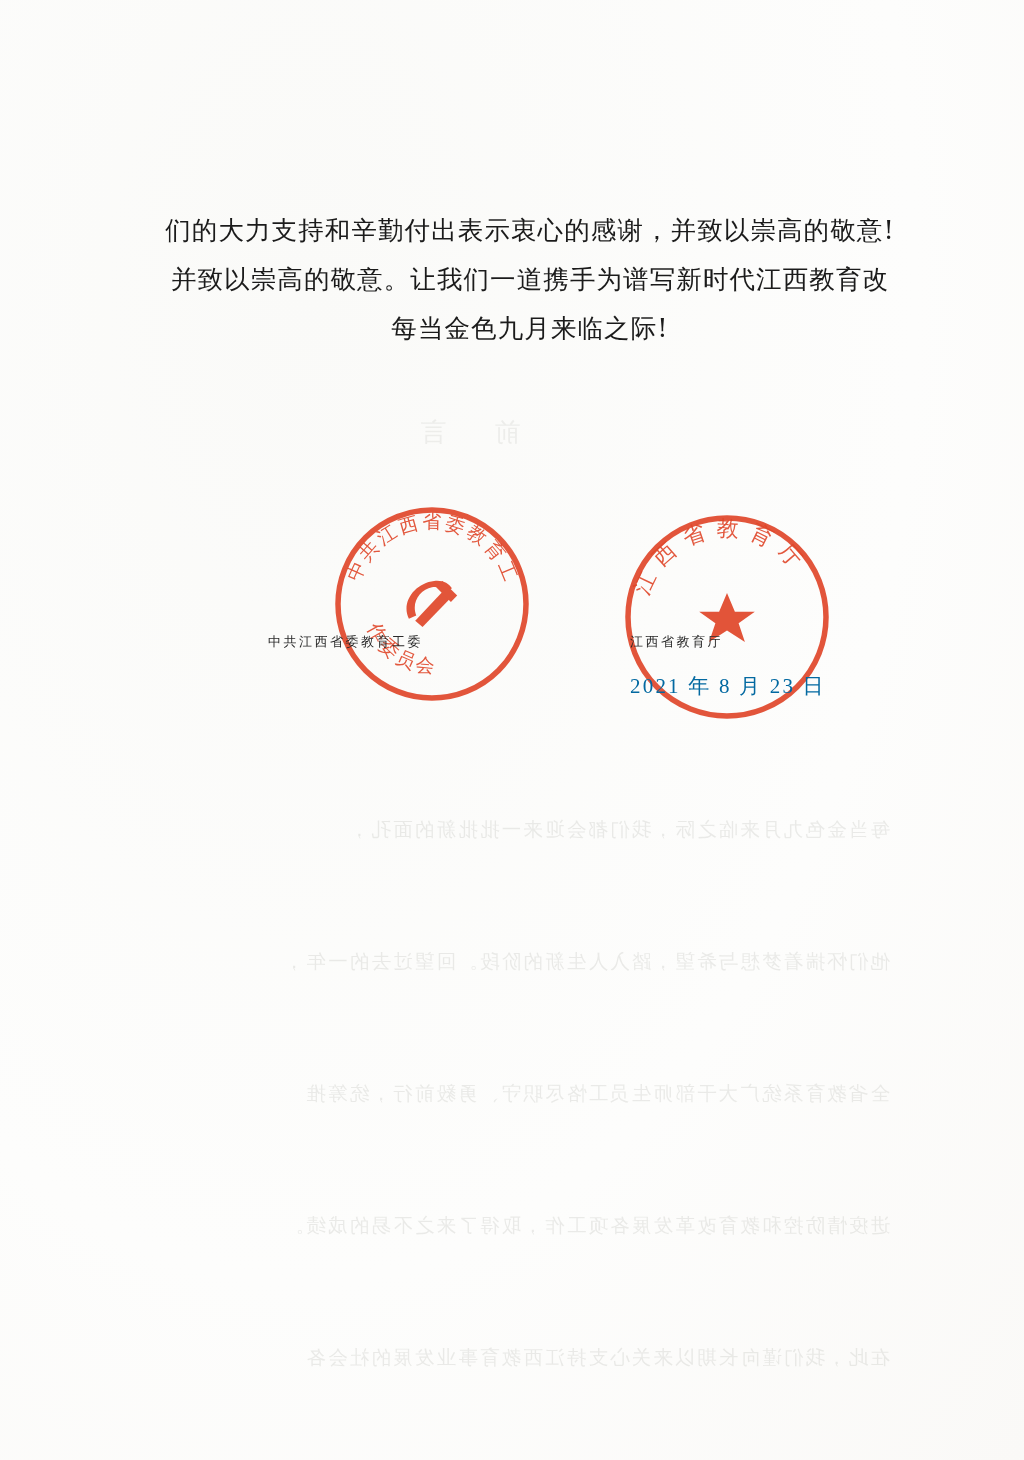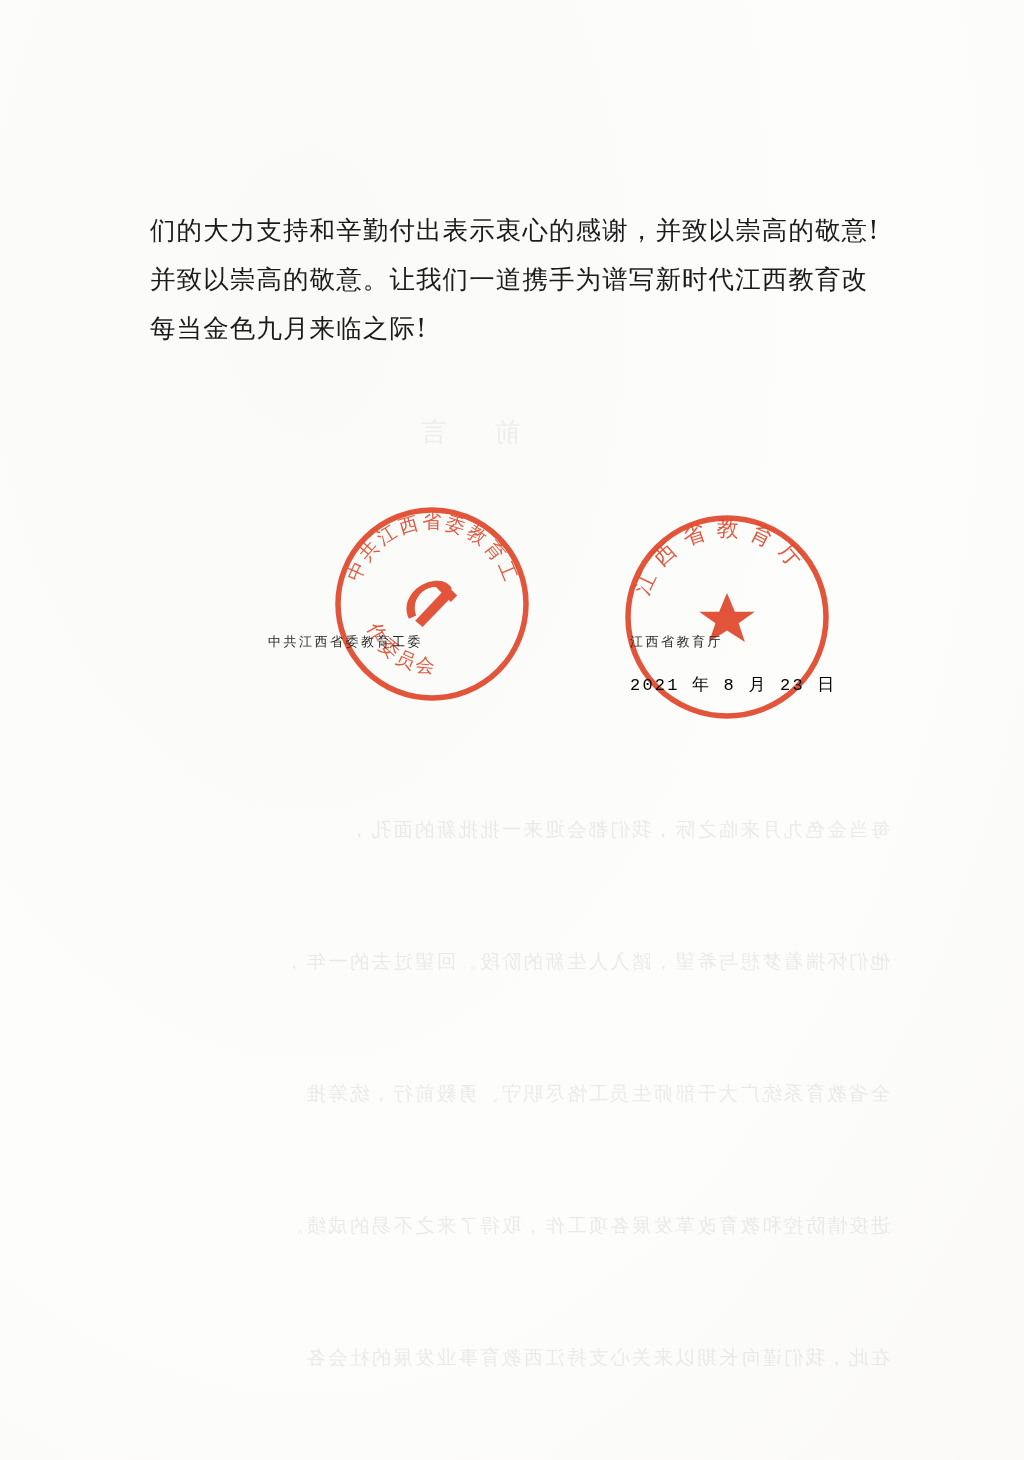--- a/index.html
+++ b/index.html
@@ -26,20 +26,21 @@
       radial-gradient(ellipse at 30% 20%, rgba(250,250,248,1) 0%, rgba(253,253,252,1) 60%, rgba(250,249,247,1) 100%);
     pointer-events: none;
   }
 
   
   .letter-body {
     position: absolute;
     left: 150px;
     top: 206px;
     width: 760px;
+    text-align: center;
   }
   .para-line {
     font-family: "DejaVu Serif", "Liberation Serif", serif;
     font-size: 25.5px;
     line-height: 49px;
     color: #1b1b1b;
     letter-spacing: 1.1px;
     white-space: pre;
   }
   .indent {
@@ -63,24 +64,24 @@
 
   .sig-text {
     font-family: "DejaVu Serif", "Liberation Serif", serif;
     font-size: 13px;
     line-height: 44px;
     color: #2a2a2a;
     letter-spacing: 2.5px;
     white-space: pre;
   }
   .sig-date {
-    font-family: Liberation Mono, monospace;
-    font-size: 17px;
+    font-family: Liberation Serif, serif;
+    font-size: 21px;
     line-height: 44px;
-    color: #000000;
+    color: #0369a1;
     letter-spacing: 2.2px;
     white-space: pre;
   }
 
   
   .seal {
     position: absolute;
     border-radius: 50%;
     box-sizing: border-box;
     pointer-events: none;

